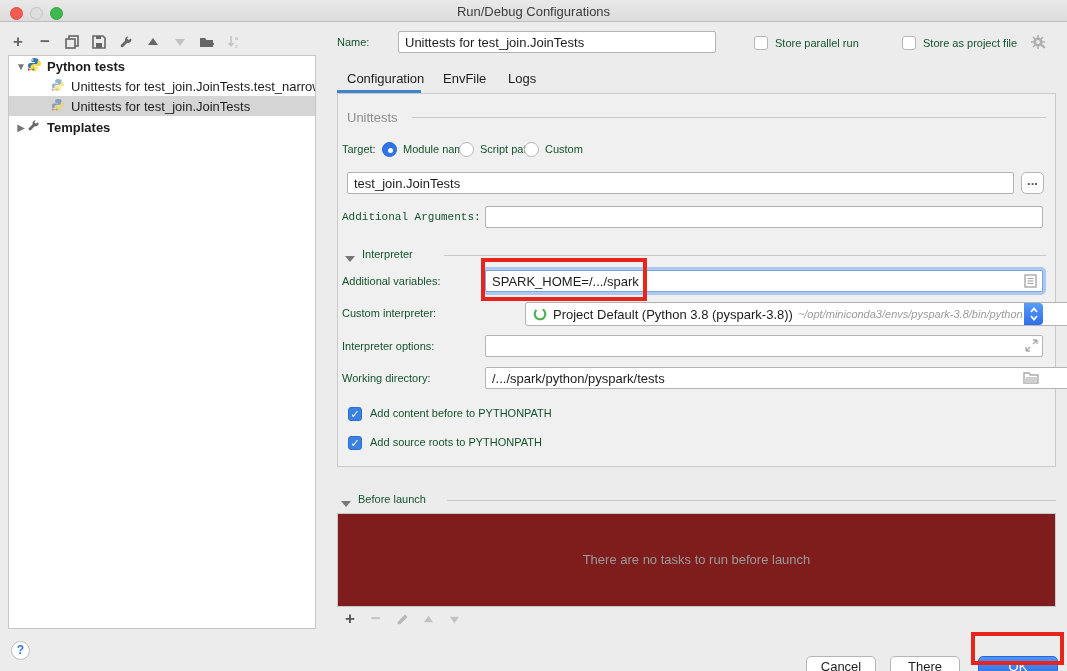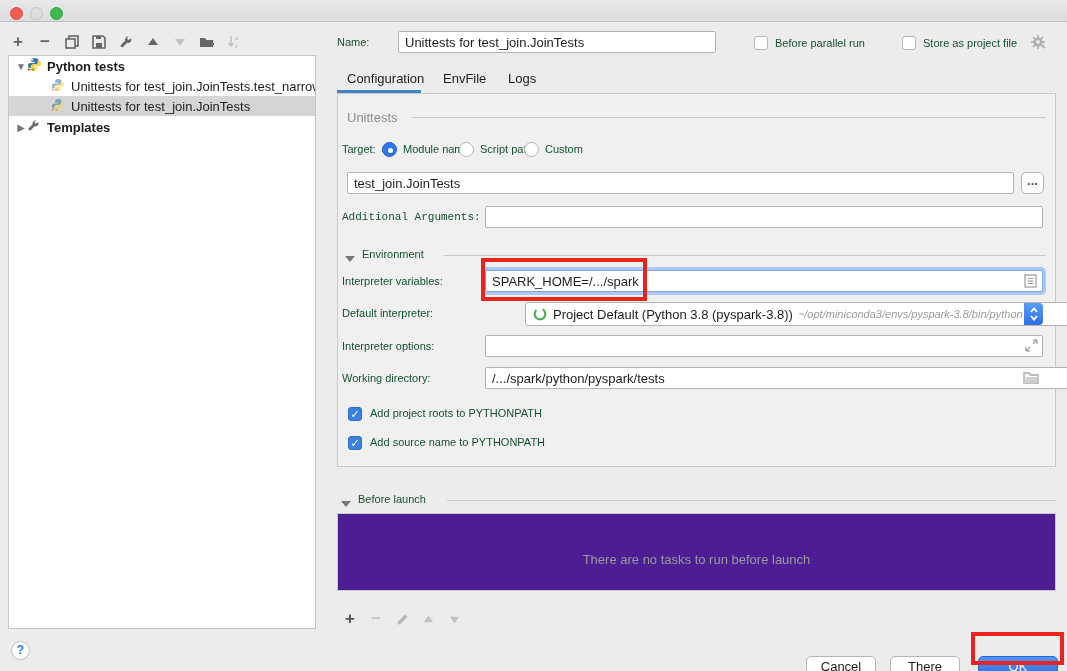--- a/index.html
+++ b/index.html
@@ -61,22 +61,22 @@
                      border-radius:50%; background:#fff; }
   .btn { position:absolute; background:#fff; border:1px solid #b5b5b5; border-radius:5px;
          font-size:13px; color:#1d1d1d; text-align:center; }
   .focusfld { box-shadow:0 0 0 3px #abc8f2 !important; border-color:#7ba7e3 !important; }
   .hint { color:#9b9b9b;font-style:italic; }
 
   
   .redbox { position:absolute; border:4px solid #e8251c; pointer-events:none; z-index:50; }
 
   
-  .blbox { position:absolute; left:337px; top:513px; width:719px; height:78px;
-           background:#4c1d95; border:1px solid #c9c9c9; }
+  .blbox { position:absolute; left:337px; top:513px; width:719px; height:94px;
+           background:#7f1d1d; border:1px solid #c9c9c9; }
   .blempty { position:absolute; top:38px; width:100%; text-align:center; color:#9a9a9a; }
 
   
   .fbtn { position:absolute; top:640px; height:21px; background:#fff; border:1px solid #b5b5b5;
           border-radius:5px; font-size:13px; text-align:center; line-height:19px;margin-top:16px; }
   .fbtn.ok { background:linear-gradient(#4f94f7,#2e71e8); border-color:#2a66d4; color:#fff; }
   .help { position:absolute; left:11px; top:641px; width:19px; height:19px; border-radius:50%;
           background:#fff; border:1px solid #c0c0c0; color:#2f74e8; font-weight:bold;
           text-align:center; line-height:17px; font-size:12px; }
 
@@ -85,20 +85,21 @@
              background:linear-gradient(#5a9cf8,#2d6fe8); display:flex; flex-direction:column;
              align-items:center; justify-content:center; }
 </style>
 </head>
 <body>
 
 <div class="titlebar">
   <div class="light red"></div>
   <div class="light gray"></div>
   <div class="light green"></div>
+  <div class="title">Run/Debug Configurations</div>
 </div>
 
 <div class="ltool" style="left:10px; gap:11px;">
   <div class="ticon">+</div>
   <div class="ticon">−</div>
   <div class="ticon">
     <svg width="14" height="14" viewBox="0 0 14 14">
         <rect x="4" y="1" width="9" height="10" fill="none" stroke="#666" stroke-width="1.6"></rect>
         <rect x="1" y="4" width="9" height="9" fill="#ececec" stroke="#666" stroke-width="1.6"></rect>
       </svg>
@@ -184,21 +185,21 @@
           <path d="M12.5 4.5 a3.4 3.4 0 0 1 -4.3 3.3 L4 12 a1.5 1.5 0 0 1 -2.1 -2.1 L6.1 5.7 A3.4 3.4 0 0 1 9.4 1.4 L7.9 3.4 9.6 5.1 11.8 3.6 Z" fill="#666"></path>
         </svg>
     </span>
     <span class="bold">Templates</span>
   </div>
 </div>
 
 <div class="lbl" style="left:337px; top:36px;">Name:</div>
 <input class="fld" style="left: 398px; top: 31px; width: 318px;" value="Unittests for test_join.JoinTests">
 <div class="cbx" style="left:754px; top:36px;"></div>
-<div class="lbl" style="left:775px; top:37px;">Before parallel run</div>
+<div class="lbl" style="left:775px; top:37px;">Store parallel run</div>
 <div class="cbx" style="left:902px; top:36px;"></div>
 <div class="lbl" style="left:923px; top:37px;">Store as project file</div>
 <div class="abs" style="left:1030px; top:34px;">
   <svg width="17" height="17" viewBox="0 0 17 17">
       <g stroke="#b0b0b0" stroke-width="1.6">
         <line x1="8" y1="1" x2="8" y2="15"></line>
         <line x1="1" y1="8" x2="15" y2="8"></line>
         <line x1="3" y1="3" x2="13" y2="13"></line>
         <line x1="13" y1="3" x2="3" y2="13"></line>
       </g>
@@ -226,35 +227,35 @@
 <div class="radio" style="left:524px; top:142px;"></div>
 <div class="lbl" style="left:545px; top:143px;">Custom</div>
 
 <input class="fld" style="left: 347px; top: 172px; width: 667px;" value="test_join.JoinTests">
 <div class="btn" style="left:1021px; top:172px; width:23px; height:22px; line-height:16px; font-weight:bold; color:#555;">...</div>
 
 <div class="lbl" style="left:342px; top:211px;font-family:Liberation Mono, monospace;">Additional Arguments:</div>
 <input class="fld" style="left: 485px; top: 206px; width: 558px;" value="">
 
 <div class="abs" style="left:345px; top:250px;"><span class="tri"></span></div>
-<div class="lbl" style="left:362px; top:248px;">Environment</div>
+<div class="lbl" style="left:362px; top:248px;">Interpreter</div>
 <div class="hline" style="left:444px; top:255px; width:602px;"></div>
 
-<div class="lbl" style="left:342px; top:275px;">Interpreter variables:</div>
+<div class="lbl" style="left:342px; top:275px;">Additional variables:</div>
 <input class="fld focusfld" style="left: 485px; top: 270px; width: 558px;" value="SPARK_HOME=/.../spark">
 <div class="icon-right" style="left:1024px; top:274px;">
   <svg width="13" height="14" viewBox="0 0 13 14">
       <rect x="1" y="1" width="11" height="12" fill="none" stroke="#a9a9a9" stroke-width="1.4"></rect>
       <line x1="3.5" y1="4.5" x2="9.5" y2="4.5" stroke="#a9a9a9" stroke-width="1.2"></line>
       <line x1="3.5" y1="7" x2="9.5" y2="7" stroke="#a9a9a9" stroke-width="1.2"></line>
       <line x1="3.5" y1="9.5" x2="9.5" y2="9.5" stroke="#a9a9a9" stroke-width="1.2"></line>
     </svg>
 </div>
 
-<div class="lbl" style="left:342px; top:307px;">Default interpreter:</div>
+<div class="lbl" style="left:342px; top:307px;">Custom interpreter:</div>
 <div class="abs" style="left:485px; top:302px; width:558px; height:24px; background:#fff; border:1px solid #b3b3b3; border-radius:3px; display:flex; align-items:center; overflow:hidden;margin-left:40px;">
   <span style="margin:0 6px 0 7px; display:flex;">
     <svg width="14" height="14" viewBox="0 0 14 14">
         <circle cx="7" cy="7" r="5.3" fill="none" stroke="#4caf50" stroke-width="2.1" stroke-dasharray="26 8" transform="rotate(-60 7 7)"></circle>
       </svg>
   </span>
   <span>Project Default (Python 3.8 (pyspark-3.8))</span>
   <span class="hint" style="font-size:11px; margin-left:5px;">~/opt/miniconda3/envs/pyspark-3.8/bin/python</span>
 </div>
 <div class="spinner" style="left:1024px; top:303px;">
@@ -276,23 +277,23 @@
 <div class="lbl" style="left:342px; top:372px;">Working directory:</div>
 <input class="fld" style="left: 485px; top: 367px; width: 606px;" value="/.../spark/python/pyspark/tests">
 <div class="icon-right" style="left:1023px; top:371px;">
   <svg width="16" height="13" viewBox="0 0 16 13">
       <path d="M1 2 h5 l1.5 2 H15 v8 H1 Z" fill="none" stroke="#a9a9a9" stroke-width="1.4"></path>
       <path d="M3 6 h12 l-2 6 H1 Z" fill="#cfcfcf"></path>
     </svg>
 </div>
 
 <div class="cbx on" style="left:348px; top:407px;">✓</div>
-<div class="lbl" style="left:370px; top:407px;">Add project roots to PYTHONPATH</div>
+<div class="lbl" style="left:370px; top:407px;">Add content before to PYTHONPATH</div>
 <div class="cbx on" style="left:348px; top:436px;">✓</div>
-<div class="lbl" style="left:370px; top:436px;">Add source name to PYTHONPATH</div>
+<div class="lbl" style="left:370px; top:436px;">Add source roots to PYTHONPATH</div>
 
 <div class="abs" style="left:341px; top:495px;"><span class="tri"></span></div>
 <div class="lbl bold" style="left:358px; top:493px; font-weight:normal;">Before launch</div>
 <div class="hline" style="left:447px; top:500px; width:609px;"></div>
 
 <div class="blbox">
   <div class="blempty">There are no tasks to run before launch</div>
 </div>
 
 <div class="ltool" style="left:342px; top:610px; gap:10px;">

